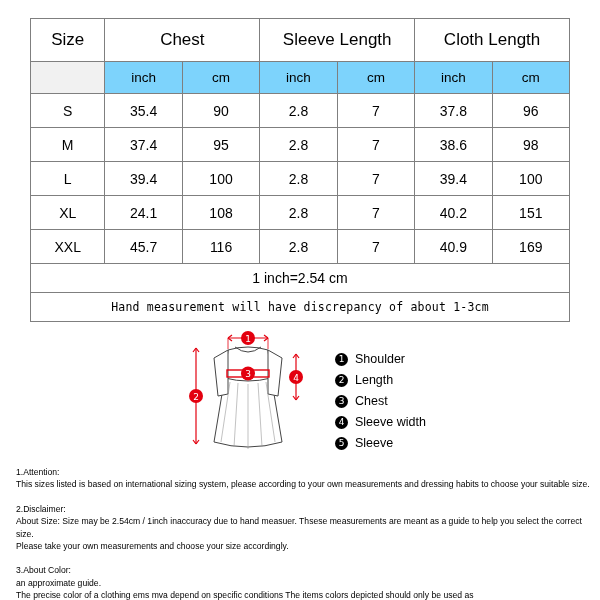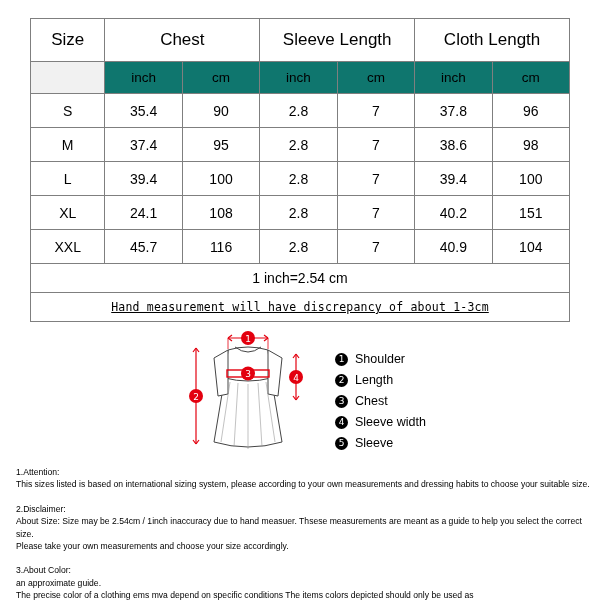--- a/index.html
+++ b/index.html
@@ -38,38 +38,37 @@
     color: #000;
   }
   .hdr-main td {
     height: 40px;
     font-size: 17px;
     font-weight: bold;
   }
   .hdr-sub td {
     height: 29px;
     font-size: 13.5px;
-    background: #0f766e;
+    background: #7dd3fc;
   }
   .hdr-sub td.blank {
     background: #f1f1f1;
   }
   .data-row td {
     height: 31px;
     font-size: 14px;
   }
   .note-row td {
     height: 26px;
     font-size: 14px;
   }
   .note-row td.mono {
     font-family: "DejaVu Sans Mono", monospace;
     font-size: 11.5px;
     letter-spacing: 0.2px;
-    text-decoration: underline;
   }
   .col-size { width: 74px; }
   .col-num  { width: 77px; }
 
   
   .diagram-area {
     position: relative;
     width: 540px;
     height: 128px;
     margin-top: 8px;
@@ -192,21 +191,21 @@
         <td>40.2</td>
         <td>151</td>
       </tr>
       <tr class="data-row">
         <td>XXL</td>
         <td>45.7</td>
         <td>116</td>
         <td>2.8</td>
         <td>7</td>
         <td>40.9</td>
-        <td>104</td>
+        <td>169</td>
       </tr>
 
       <tr class="note-row">
         <td colspan="7">1 inch=2.54 cm</td>
       </tr>
       <tr class="note-row">
         <td colspan="7" class="mono">Hand measurement will have discrepancy of about 1-3cm</td>
       </tr>
     </tbody>
   </table>

